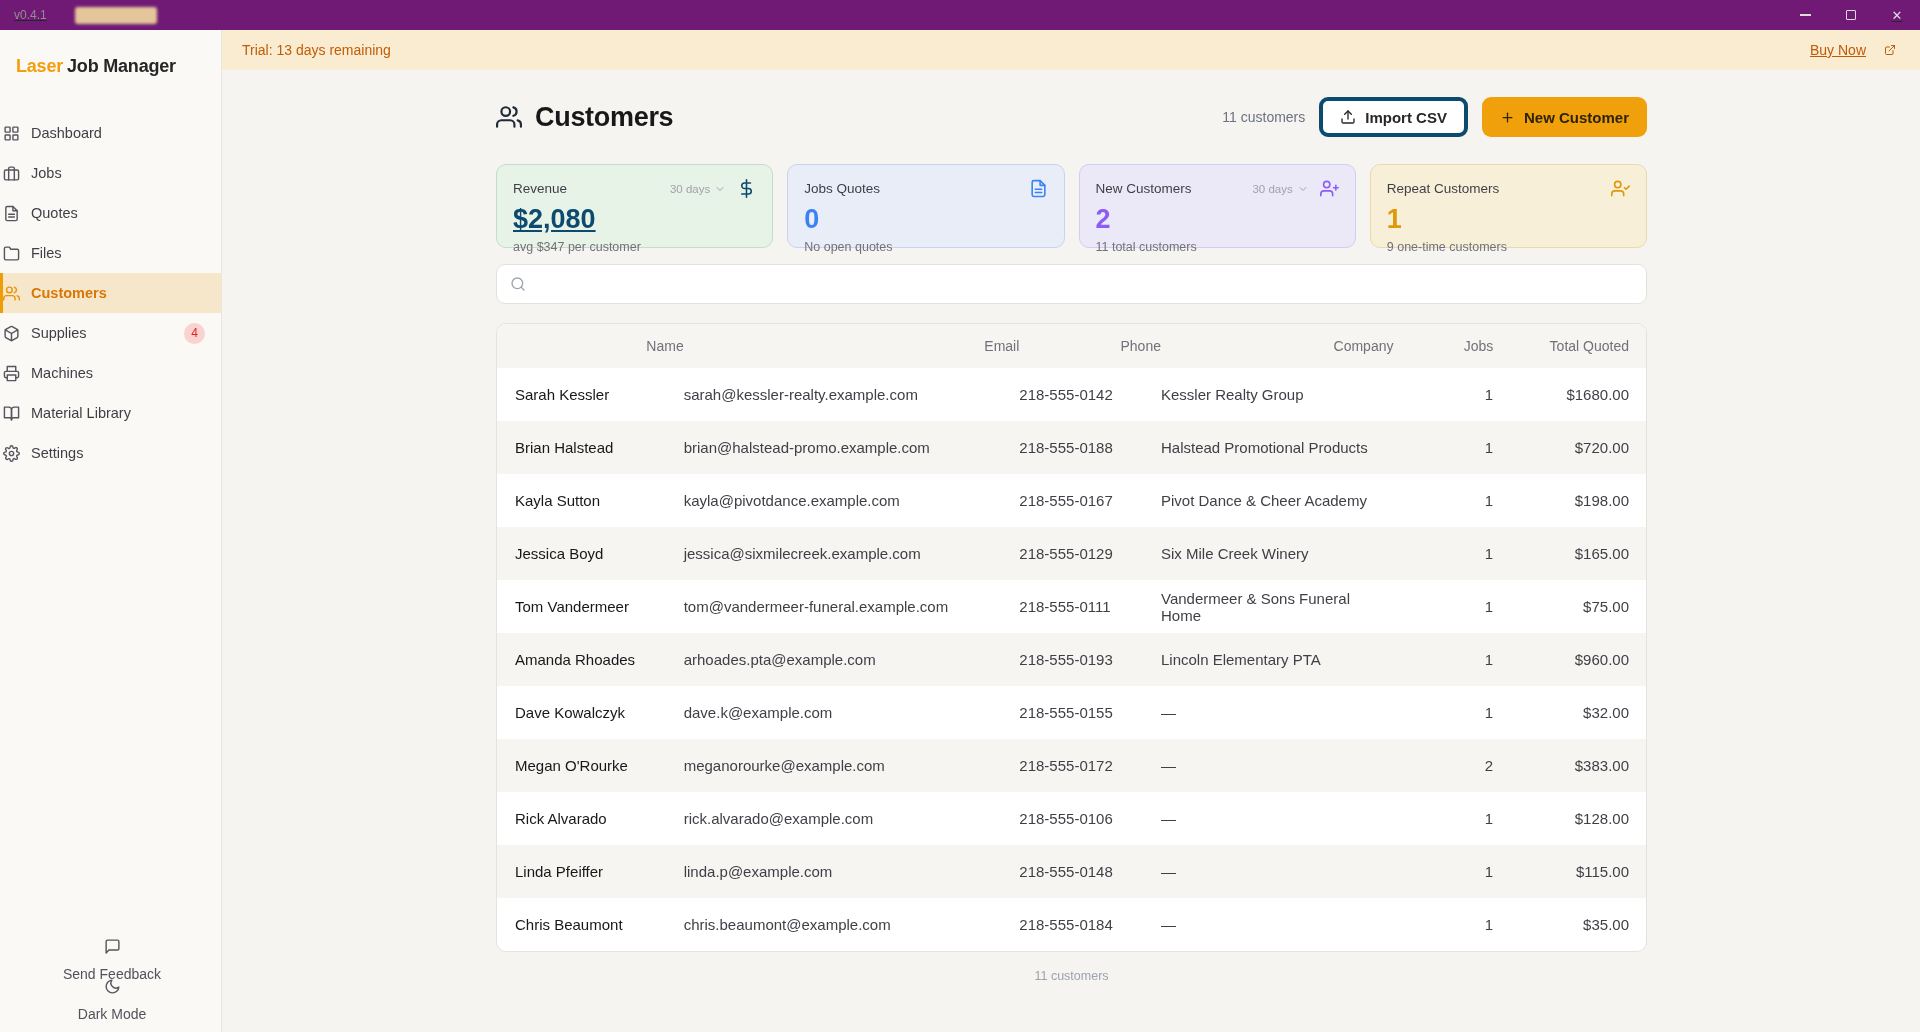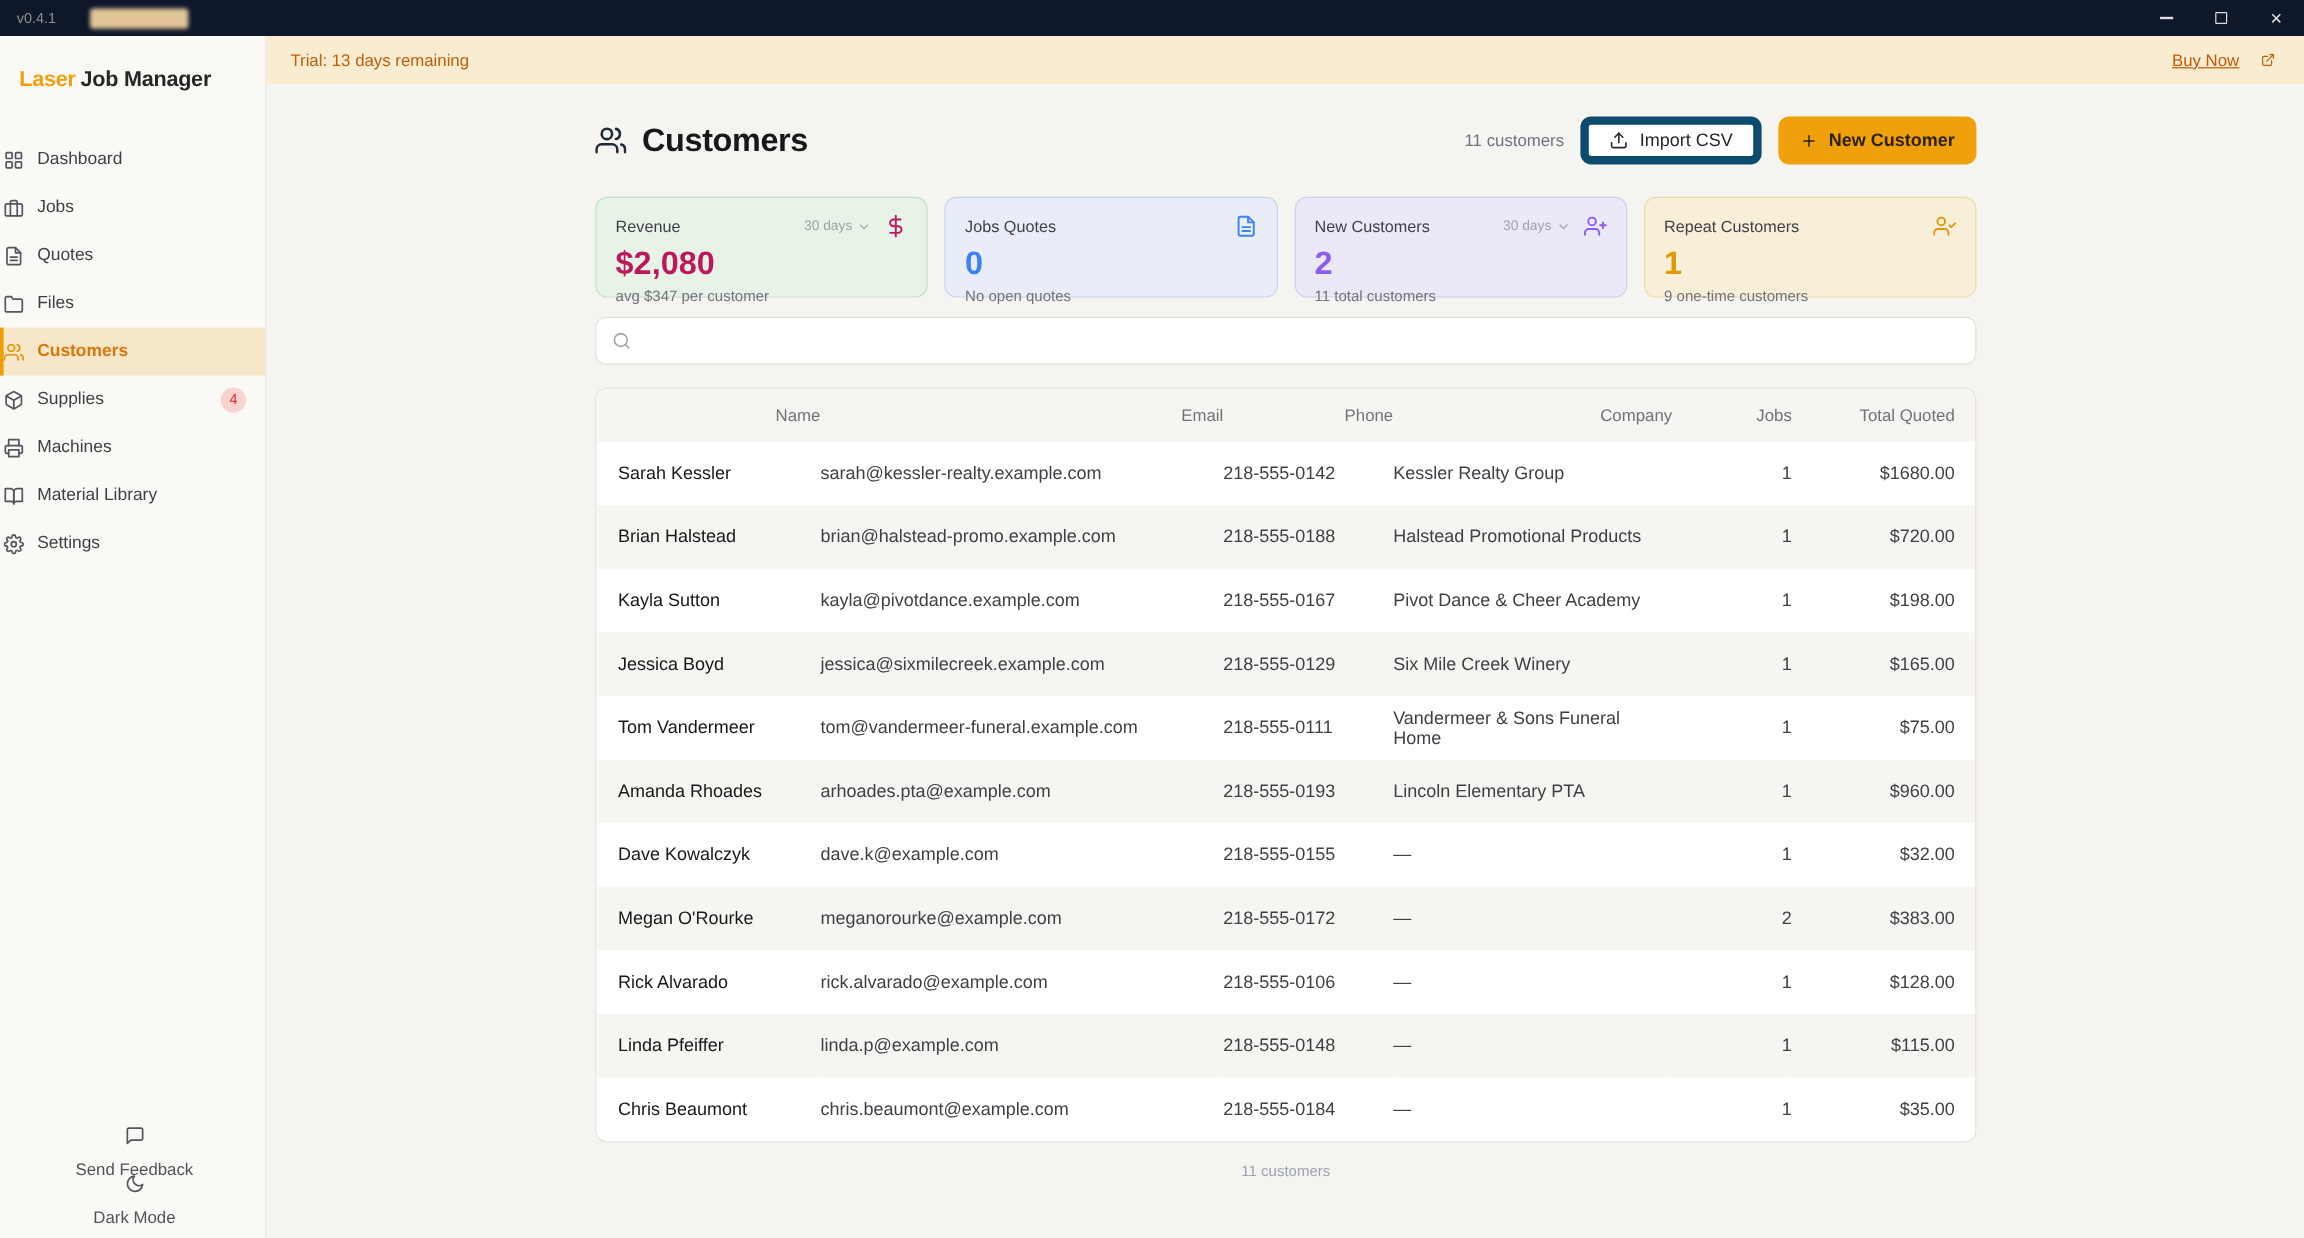--- a/index.html
+++ b/index.html
@@ -1,21 +1,21 @@
 <!DOCTYPE html>
 <html><head>
 <meta charset="utf-8">
 <style>
   * { margin:0; padding:0; box-sizing:border-box; }
   html,body { width:1920px; height:1032px; overflow:hidden; }
   body { font-family:"Liberation Sans", sans-serif; background:#f5f4f0; color:#27272a; }
   .app { width:1920px; height:1032px; display:flex; flex-direction:column; }
 
   
-  .titlebar { height:30px; background:#0f172a; display:flex; align-items:center; gap:28px; padding-left:14px; flex-shrink:0; }
+  .titlebar { height:30px; background:#701a75; display:flex; align-items:center; gap:28px; padding-left:14px; flex-shrink:0;text-decoration:underline; }
   .tb-version { font-size:12px; color:#8f8f8f; }
   .license-pill { width:82px; height:17px; background:#eccf9d; border-radius:3px; filter:blur(1.6px); opacity:.95; }
   .win-controls { margin-left:auto; display:flex; height:100%; }
   .win-btn { width:46px; height:100%; display:flex; align-items:center; justify-content:center; color:#dcdcdc; font-size:13px; }
   .glyph-min { display:block; width:11px; height:1.4px; background:#dcdcdc; }
   .glyph-max { display:block; width:10px; height:10px; border:1.4px solid #dcdcdc; border-radius:1px; }
 
   .body-row { flex:1; display:flex; min-height:0; }
 
   
@@ -47,34 +47,34 @@
   .buy-now { margin-left:auto; display:flex; align-items:center; gap:18px; color:#bf5a06; font-weight:500; text-decoration:underline; cursor:pointer; font-size:14px; }
 
   .content { width:1151px; margin-left:274px; padding-top:24px; }
 
   .page-header { display:flex; align-items:center; gap:13px; height:46px; }
   .page-title { font-size:27px; font-weight:700; color:#18181b; letter-spacing:-.3px; }
   .title-icon { color:#1f2937; }
   .header-right { margin-left:auto; display:flex; align-items:center; gap:14px; }
   .customers-count { font-size:14px; color:#6b7280; }
   .btn { display:flex; align-items:center; gap:9px; height:40px; border-radius:9px; font-size:15px; cursor:pointer; border:none; font-family:inherit; }
-  .btn-import { background:#ffffff; border:7px solid #0c4a6e; color:#27272a; padding:0 17px; font-weight:400; }
+  .btn-import { background:#ffffff; border:4px solid #0c4a6e; color:#27272a; padding:0 17px; font-weight:700; }
   .btn-new { background:#efa00b; color:#2d2308; padding:0 18px; font-weight:600; }
 
   
   .cards { margin-top:24px; display:grid; grid-template-columns:repeat(4,1fr); gap:14px; }
   .card { height:84px; border-radius:10px; border:1px solid; padding:14px 16px 12px; }
   .card-top { display:flex; align-items:center; }
   .card-label { font-size:13.5px; color:#3f3f46; }
   .card-period { margin-left:auto; margin-right:11px; display:flex; align-items:center; gap:4px; font-size:11.5px; color:#a1a1aa; cursor:pointer; }
   .ml-auto { margin-left:auto; }
   .card-value { margin-top:6px; font-size:27px; font-weight:700; }
   .card-sub { margin-top:5px; font-size:12.5px; color:#71717a; }
   .card-revenue { background:#e8f3e8; border-color:#c3dec6; }
-  .card-revenue .card-icon, .card-revenue .card-value { color:#be185d; }
+  .card-revenue .card-icon, .card-revenue .card-value { color:#0c4a6e;text-decoration:underline; }
   .card-quotes { background:#e8edf8; border-color:#c8d4ef; }
   .card-quotes .card-icon, .card-quotes .card-value { color:#3b82f6; }
   .card-newcust { background:#ebe8f8; border-color:#d3ccef; }
   .card-newcust .card-icon, .card-newcust .card-value { color:#8b5cf6; }
   .card-repeat { background:#f8efd9; border-color:#ecd9ab; }
   .card-repeat .card-icon, .card-repeat .card-value { color:#df9808; }
 
   
   .searchbar { margin-top:16px; height:40px; background:#ffffff; border:1px solid #e4e1db; border-radius:9px; display:flex; align-items:center; gap:9px; padding:0 13px; }
   .searchbar .icon { color:#9ca3af; }

